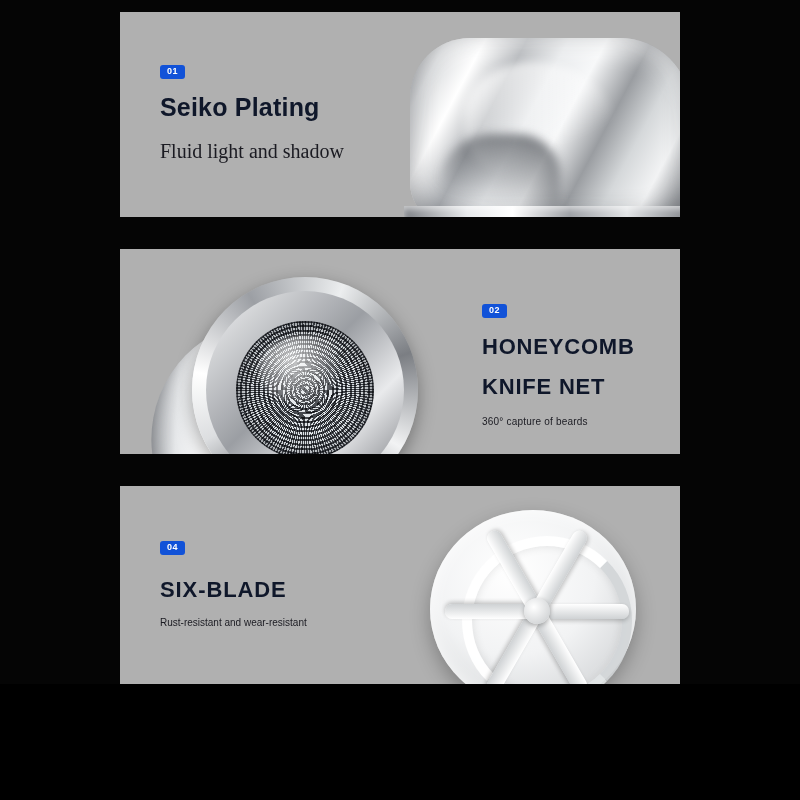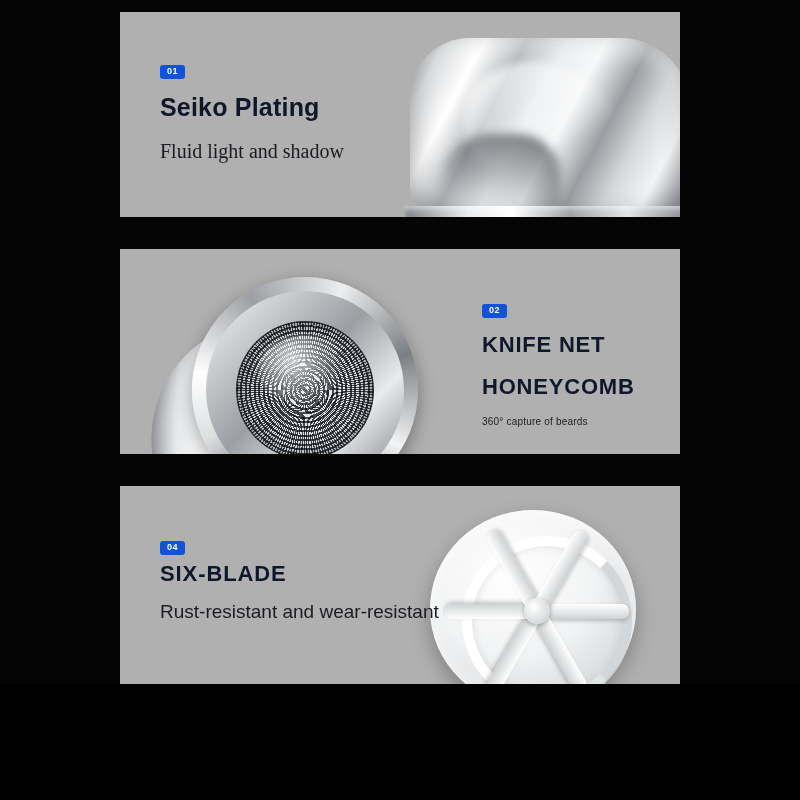--- a/index.html
+++ b/index.html
@@ -68,23 +68,23 @@
   .p1-sub { font-size: 20px; margin-top: 12px; line-height: 1.75; font-family: Liberation Serif, serif; }
 
   
   .p2-txt { left: 362px; top: 50px; text-align: left; }
   .p2-title { font-size: 22px; letter-spacing: 0.8px; margin-top: 16px; }
   .p2-title2 { font-size: 22px; letter-spacing: 0.8px; margin-top: 14px; }
   .p2-sub { font-size: 10px; margin-top: 16px; letter-spacing: 0.2px; }
 
   
   .p3-txt { left: 40px; top: 50px; }
-  .p3-title { font-size: 22px; letter-spacing: 0.9px; margin-top: 6px; }
+  .p3-title { font-size: 22px; letter-spacing: 0.9px; margin-top: 22px; }
   .p3-title2 { font-size: 22px; letter-spacing: 0.9px; margin-top: 14px; }
-  .p3-sub { font-size: 19px; margin-top: 14px; }
+  .p3-sub { font-size: 10px; margin-top: 14px; }
 
   
 
   
   .chrome-body {
     position: absolute;
     right: -40px;
     top: 8px;
     width: 330px;
     height: 240px;
@@ -311,22 +311,22 @@
       <div class="barrel"></div>
       <div class="bezel">
         <div class="bezel-inner">
           <div class="mesh"></div>
           <div class="mesh-hi"></div>
         </div>
       </div>
     </div>
     <div class="txt p2-txt">
       <span class="badge">02</span>
+      <p class="title p2-title">HONEYCOMB</p>
       <p class="title p2-title2">KNIFE NET</p>
-      <p class="title p2-title">HONEYCOMB</p>
       <p class="sub p2-sub">360° capture of beards</p>
     </div>
   </section>
 
   <section class="panel panel-3">
     <div class="blade-wrap">
       <div class="disc"></div>
       <div class="arc"></div>
       <div class="spoke s1"></div>
       <div class="spoke s2"></div>

